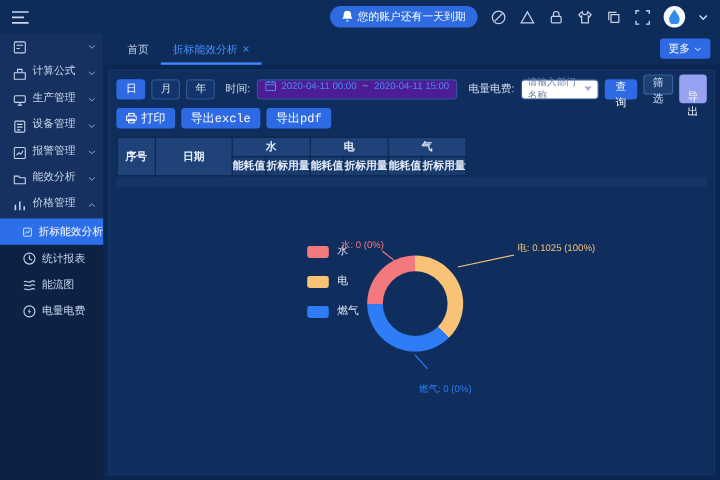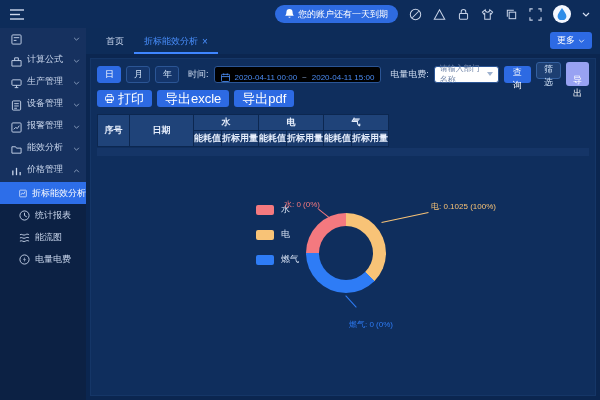--- a/index.html
+++ b/index.html
@@ -36,31 +36,31 @@
   .tab .x { font-size:10px; line-height:8px; cursor:pointer; }
   .more-btn { position:absolute; right:8px; top:4px; background:#2d6ae3; color:#fff; border:none; border-radius:3px; height:17px; padding:0 7px; font-size:9px; display:flex; align-items:center; gap:3px; cursor:pointer; }
 
   .panel { position:absolute; top:30px; left:4px; right:4px; bottom:4px; background:#0f2e5d; border:1px solid #153667; }
 
   
   .frow { position:absolute; top:5px; left:6px; right:6px; height:20px; display:flex; align-items:center; gap:5px; }
   .pbtn { min-width:24px; height:17px; border-radius:3px; border:1px solid #2b5595; background:#14356b; color:#cfe0f5; font-size:9px; padding:0 7px; cursor:pointer; }
   .pbtn.active { background:#2d6ae3; border-color:#2d6ae3; color:#fff; }
   .flabel { font-size:9px; color:#cfdcf0; margin-left:4px; white-space:nowrap; }
-  .dateinput { height:17px; border:1px solid #2b5595; border-radius:3px; background:#000000; display:flex; align-items:flex-end; gap:5px; padding:0 6px; color:#4a8af0; font-size:8px; cursor:text; white-space:nowrap; }
+  .dateinput { height:17px; border:1px solid #2b5595; border-radius:3px; background:#4c1d95; display:flex; align-items:flex-start; gap:5px; padding:0 6px; color:#4a8af0; font-size:8px; cursor:text; white-space:nowrap; }
   .selectbox { width:96px; height:17px; border:1px solid #2b5595; border-radius:3px; background:#ffffff; display:flex; align-items:center; padding:0 5px; color:#6f84a8; font-size:8px; cursor:pointer; }
   .selectbox .tri { margin-left:auto; width:0; height:0; border-left:3.5px solid transparent; border-right:3.5px solid transparent; border-top:4px solid #9fb2cf; }
   .qbtn { height:17px; background:#2d6ae3; border:none; border-radius:3px; color:#fff; font-size:9px; padding:0 8px; cursor:pointer; }
   .frow-right { margin-left:auto; display:flex; gap:5px; }
   .filter-btn { height:17px; background:#1d3f72; border:1px solid #34609f; border-radius:3px; color:#cfe0f5; font-size:9px; padding:0 7px; cursor:pointer; }
   .export-btn { height:17px; background:#98a2f2; border:none; border-radius:3px; color:#fff; font-size:9px; padding:12px 7px; cursor:pointer; }
 
   
   .arow { position:absolute; top:31px; left:6px; display:flex; gap:5px; }
-  .abtn { height:17px; background:#2d6ae3; border:none; border-radius:3px; color:#fff; font-size:13px; padding:0 8px; cursor:pointer; display:flex; align-items:center; gap:4px; }
+  .abtn { height:17px; background:#2d6ae3; border:none; border-radius:3px; color:#fff; font-size:10px; padding:0 8px; cursor:pointer; display:flex; align-items:center; gap:4px;font-family:Liberation Mono, monospace; }
 
   
   .tbl { position:absolute; top:55px; left:6px; right:6px; border-collapse:collapse; table-layout:fixed; }
   .tbl th { border:1px solid #0c2750; font-weight:bold; font-size:9px; color:#e6eefc; height:16px; }
   .tbl .grp { background:#1f4379; }
   .tbl .sub { background:#1a3b6e; }
   .empty-strip { position:absolute; top:89px; left:6px; right:6px; height:8px; background:#153567; }
 
   
   .chart { position:absolute; top:100px; left:0; right:0; bottom:0; }

